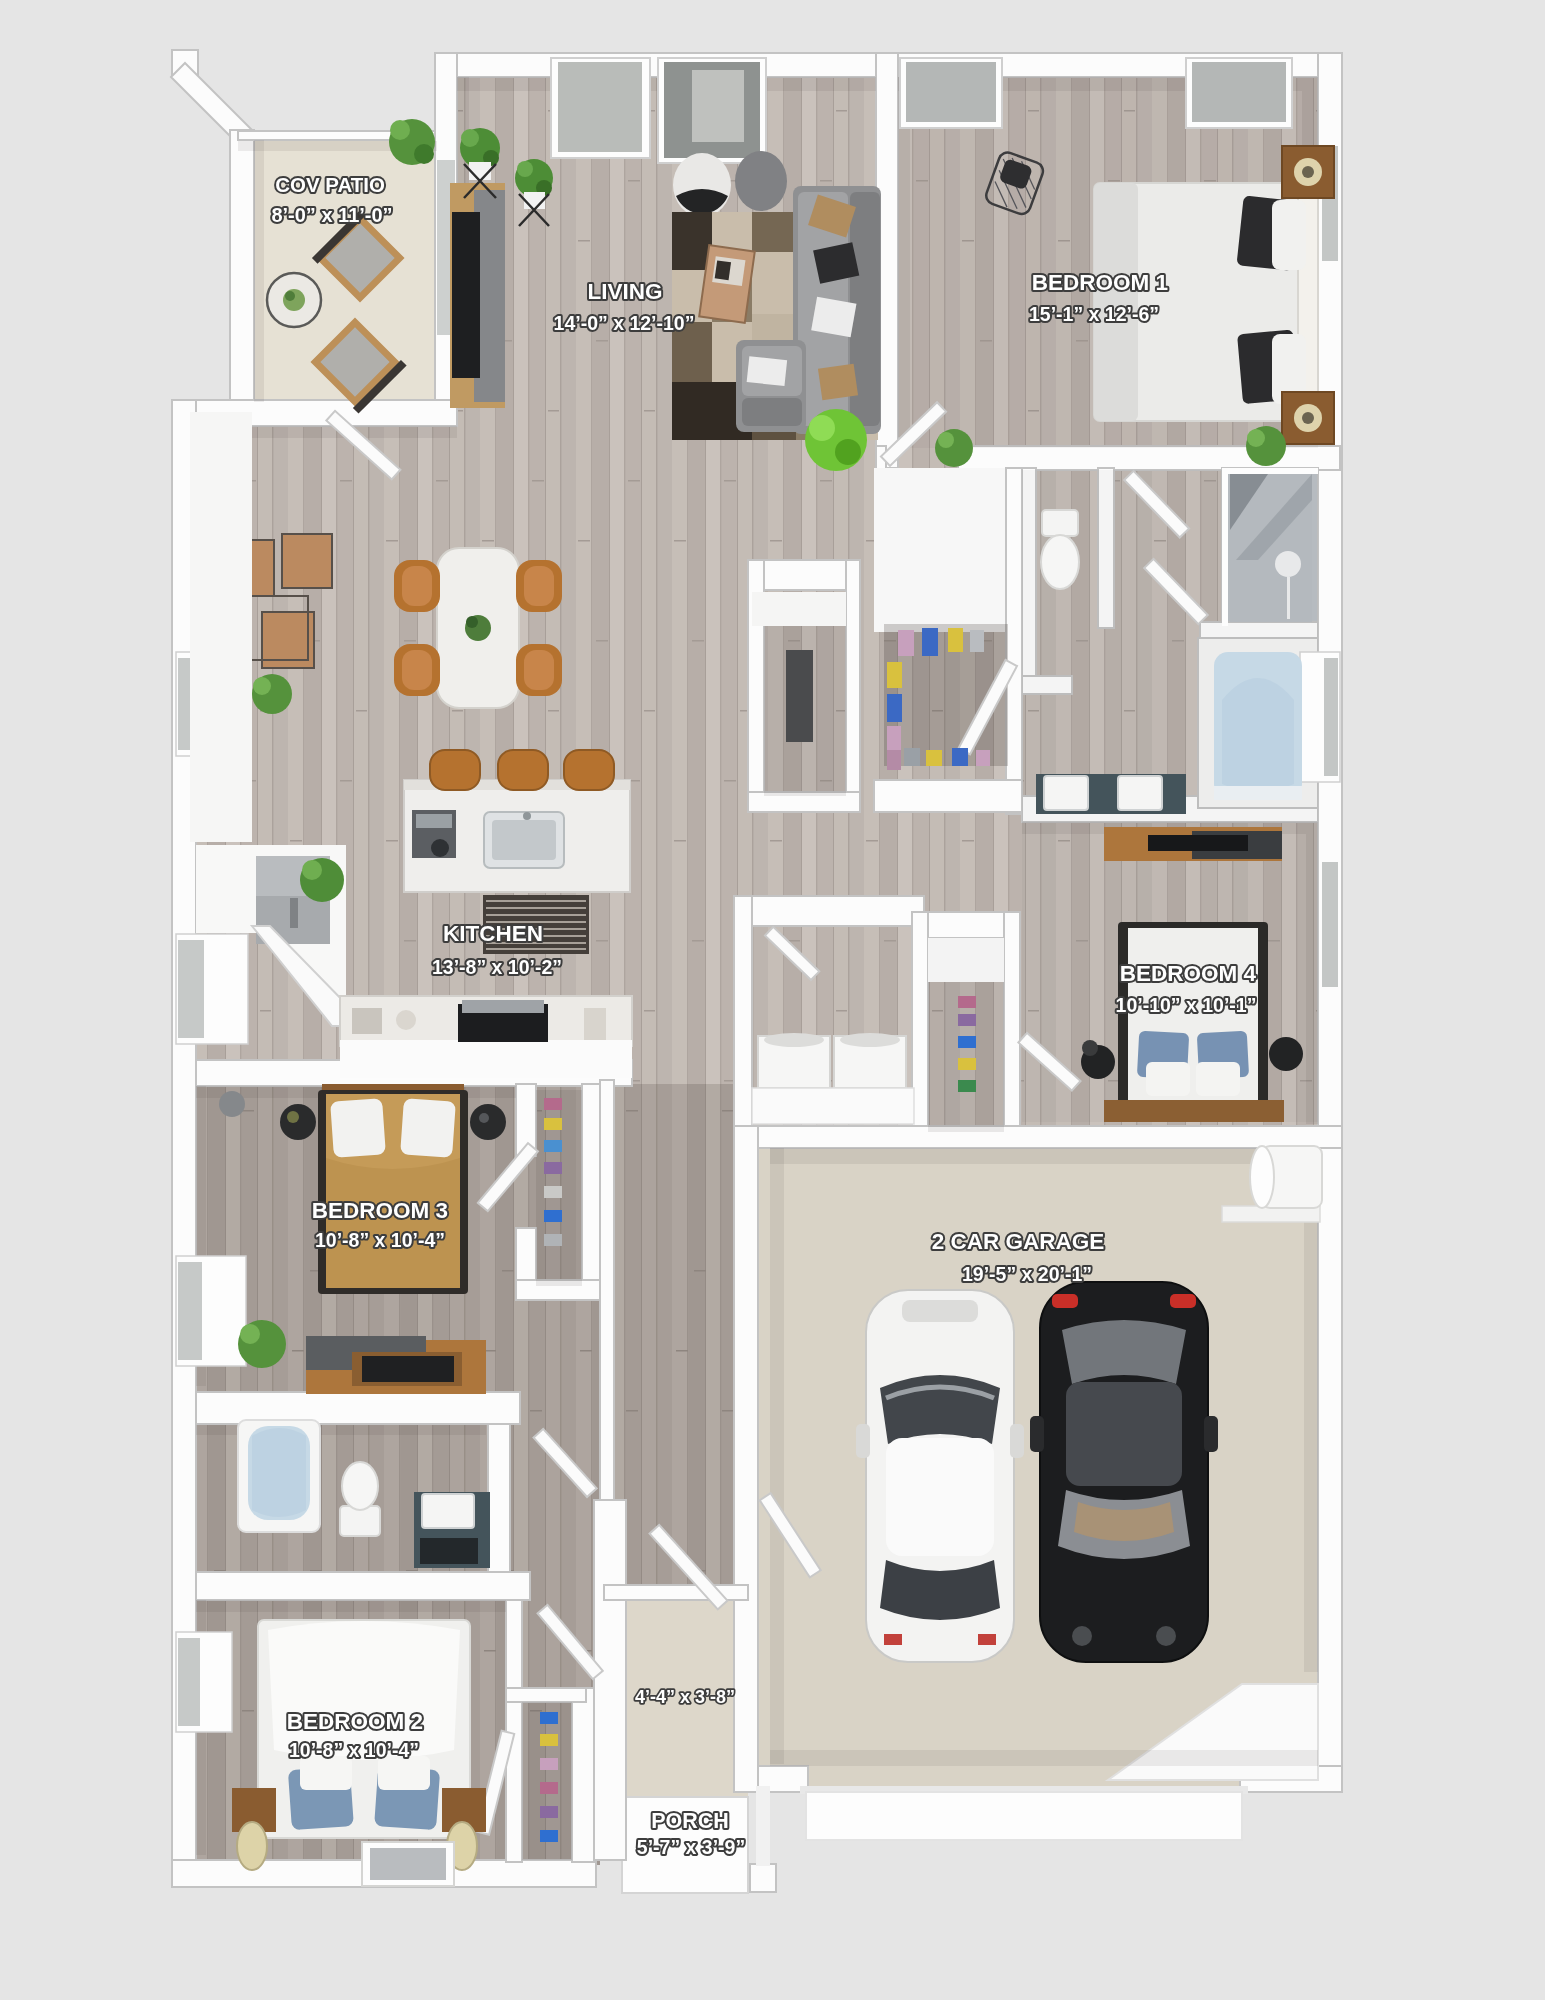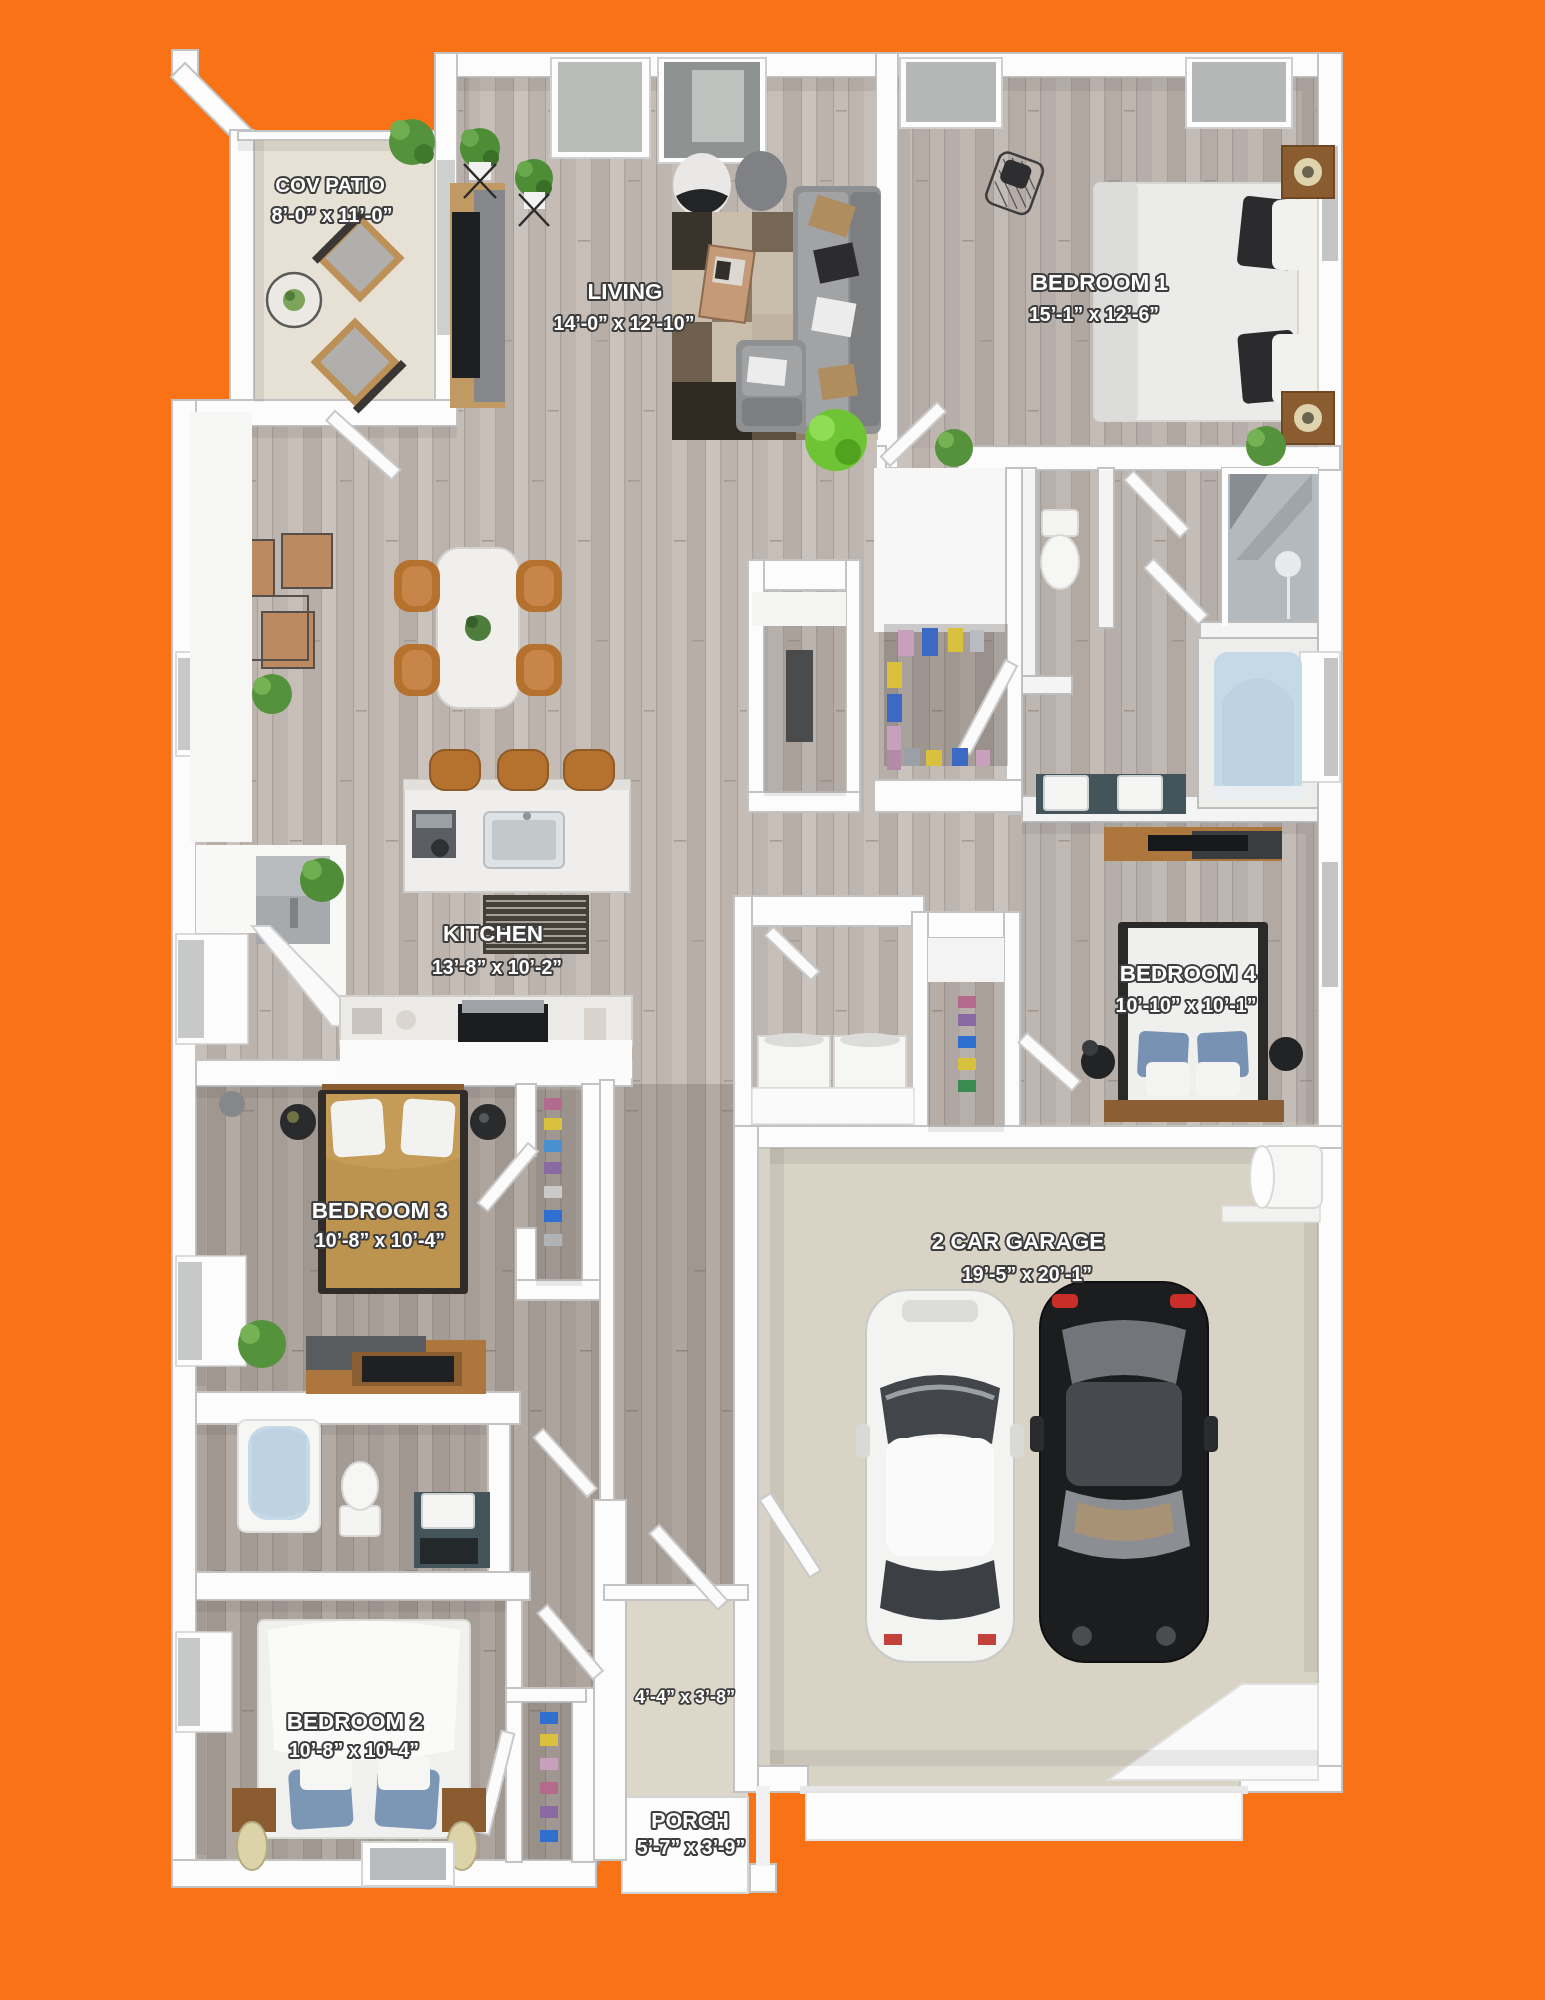--- a/index.html
+++ b/index.html
@@ -1,16 +1,16 @@
 <!DOCTYPE html>
 <html><head>
 <meta charset="utf-8">
 <style>
   html,body{margin:0;padding:0;background:#ffffff;}
-  .wrap{width:1545px;height:2000px;position:relative;overflow:hidden;background:#f97316;}
+  .wrap{width:1545px;height:2000px;position:relative;overflow:hidden;background:#e5e5e5;}
   svg{display:block;}
   text{font-family:"Liberation Sans",sans-serif;font-weight:bold;fill:#ffffff;stroke:#3d3d3d;paint-order:stroke;stroke-linejoin:round;}
 </style>
 </head>
 <body>
 <div class="wrap">
 <svg width="1545" height="2000" viewBox="0 0 1545 2000">
 <defs>
   <pattern id="wood" width="96" height="300" patternUnits="userSpaceOnUse">
     <rect width="96" height="300" fill="#c0b8b2"></rect>

